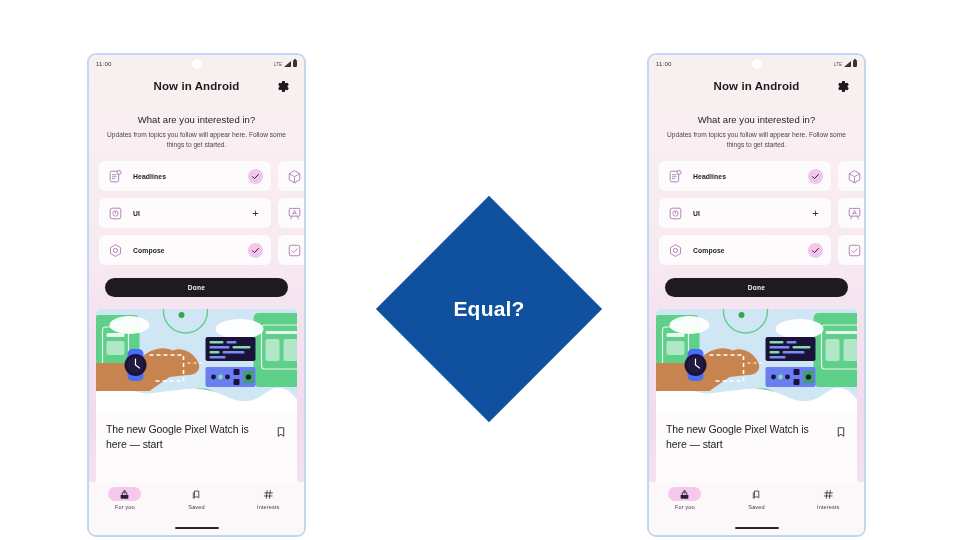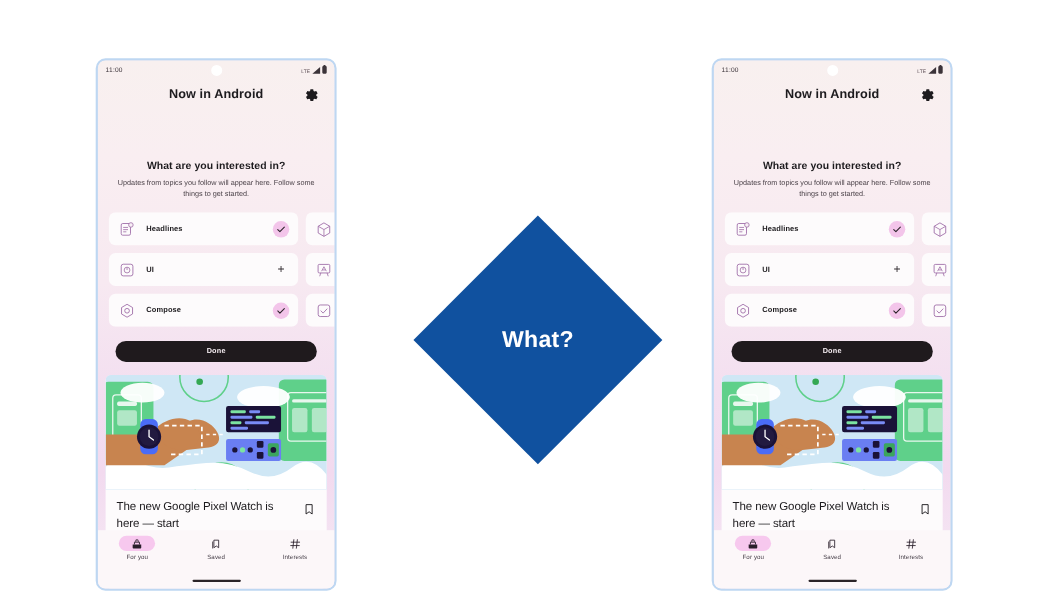--- a/index.html
+++ b/index.html
@@ -120,25 +120,24 @@
     cursor: pointer;
   }
 
   
   .interest-head {
     padding: 14px 16px 0;
     text-align: center;
   }
   .ih-title {
     font-size: 9.5px;
-    font-weight: bold;
+    font-weight: normal;
     color: #1d1b1e;
     margin-bottom: 5px;
     letter-spacing: .05px;
-    margin-top: 32px;
   }
   .ih-sub {
     font-size: 6.6px;
     color: #4d444b;
     line-height: 1.45;
     padding: 0 2px;
   }
 
   
   .topic-area {
@@ -546,21 +545,21 @@
         <span class="nav-label">Interests</span>
       </div>
       <div class="home-indicator"></div>
     </div>
 
   </div>
 </div>
 
 <div class="diamond-wrap">
   <div class="diamond-shape"></div>
-  <div class="diamond-label">What?</div>
+  <div class="diamond-label">Equal?</div>
 </div>
 
 <div class="phone" id="phone-right">
   <div class="screen">
 
     <div class="statusbar">
       <span class="sb-time">11:00</span>
       <div class="sb-punch"></div>
       <div class="sb-right">
         <span class="sb-lte">LTE</span>

